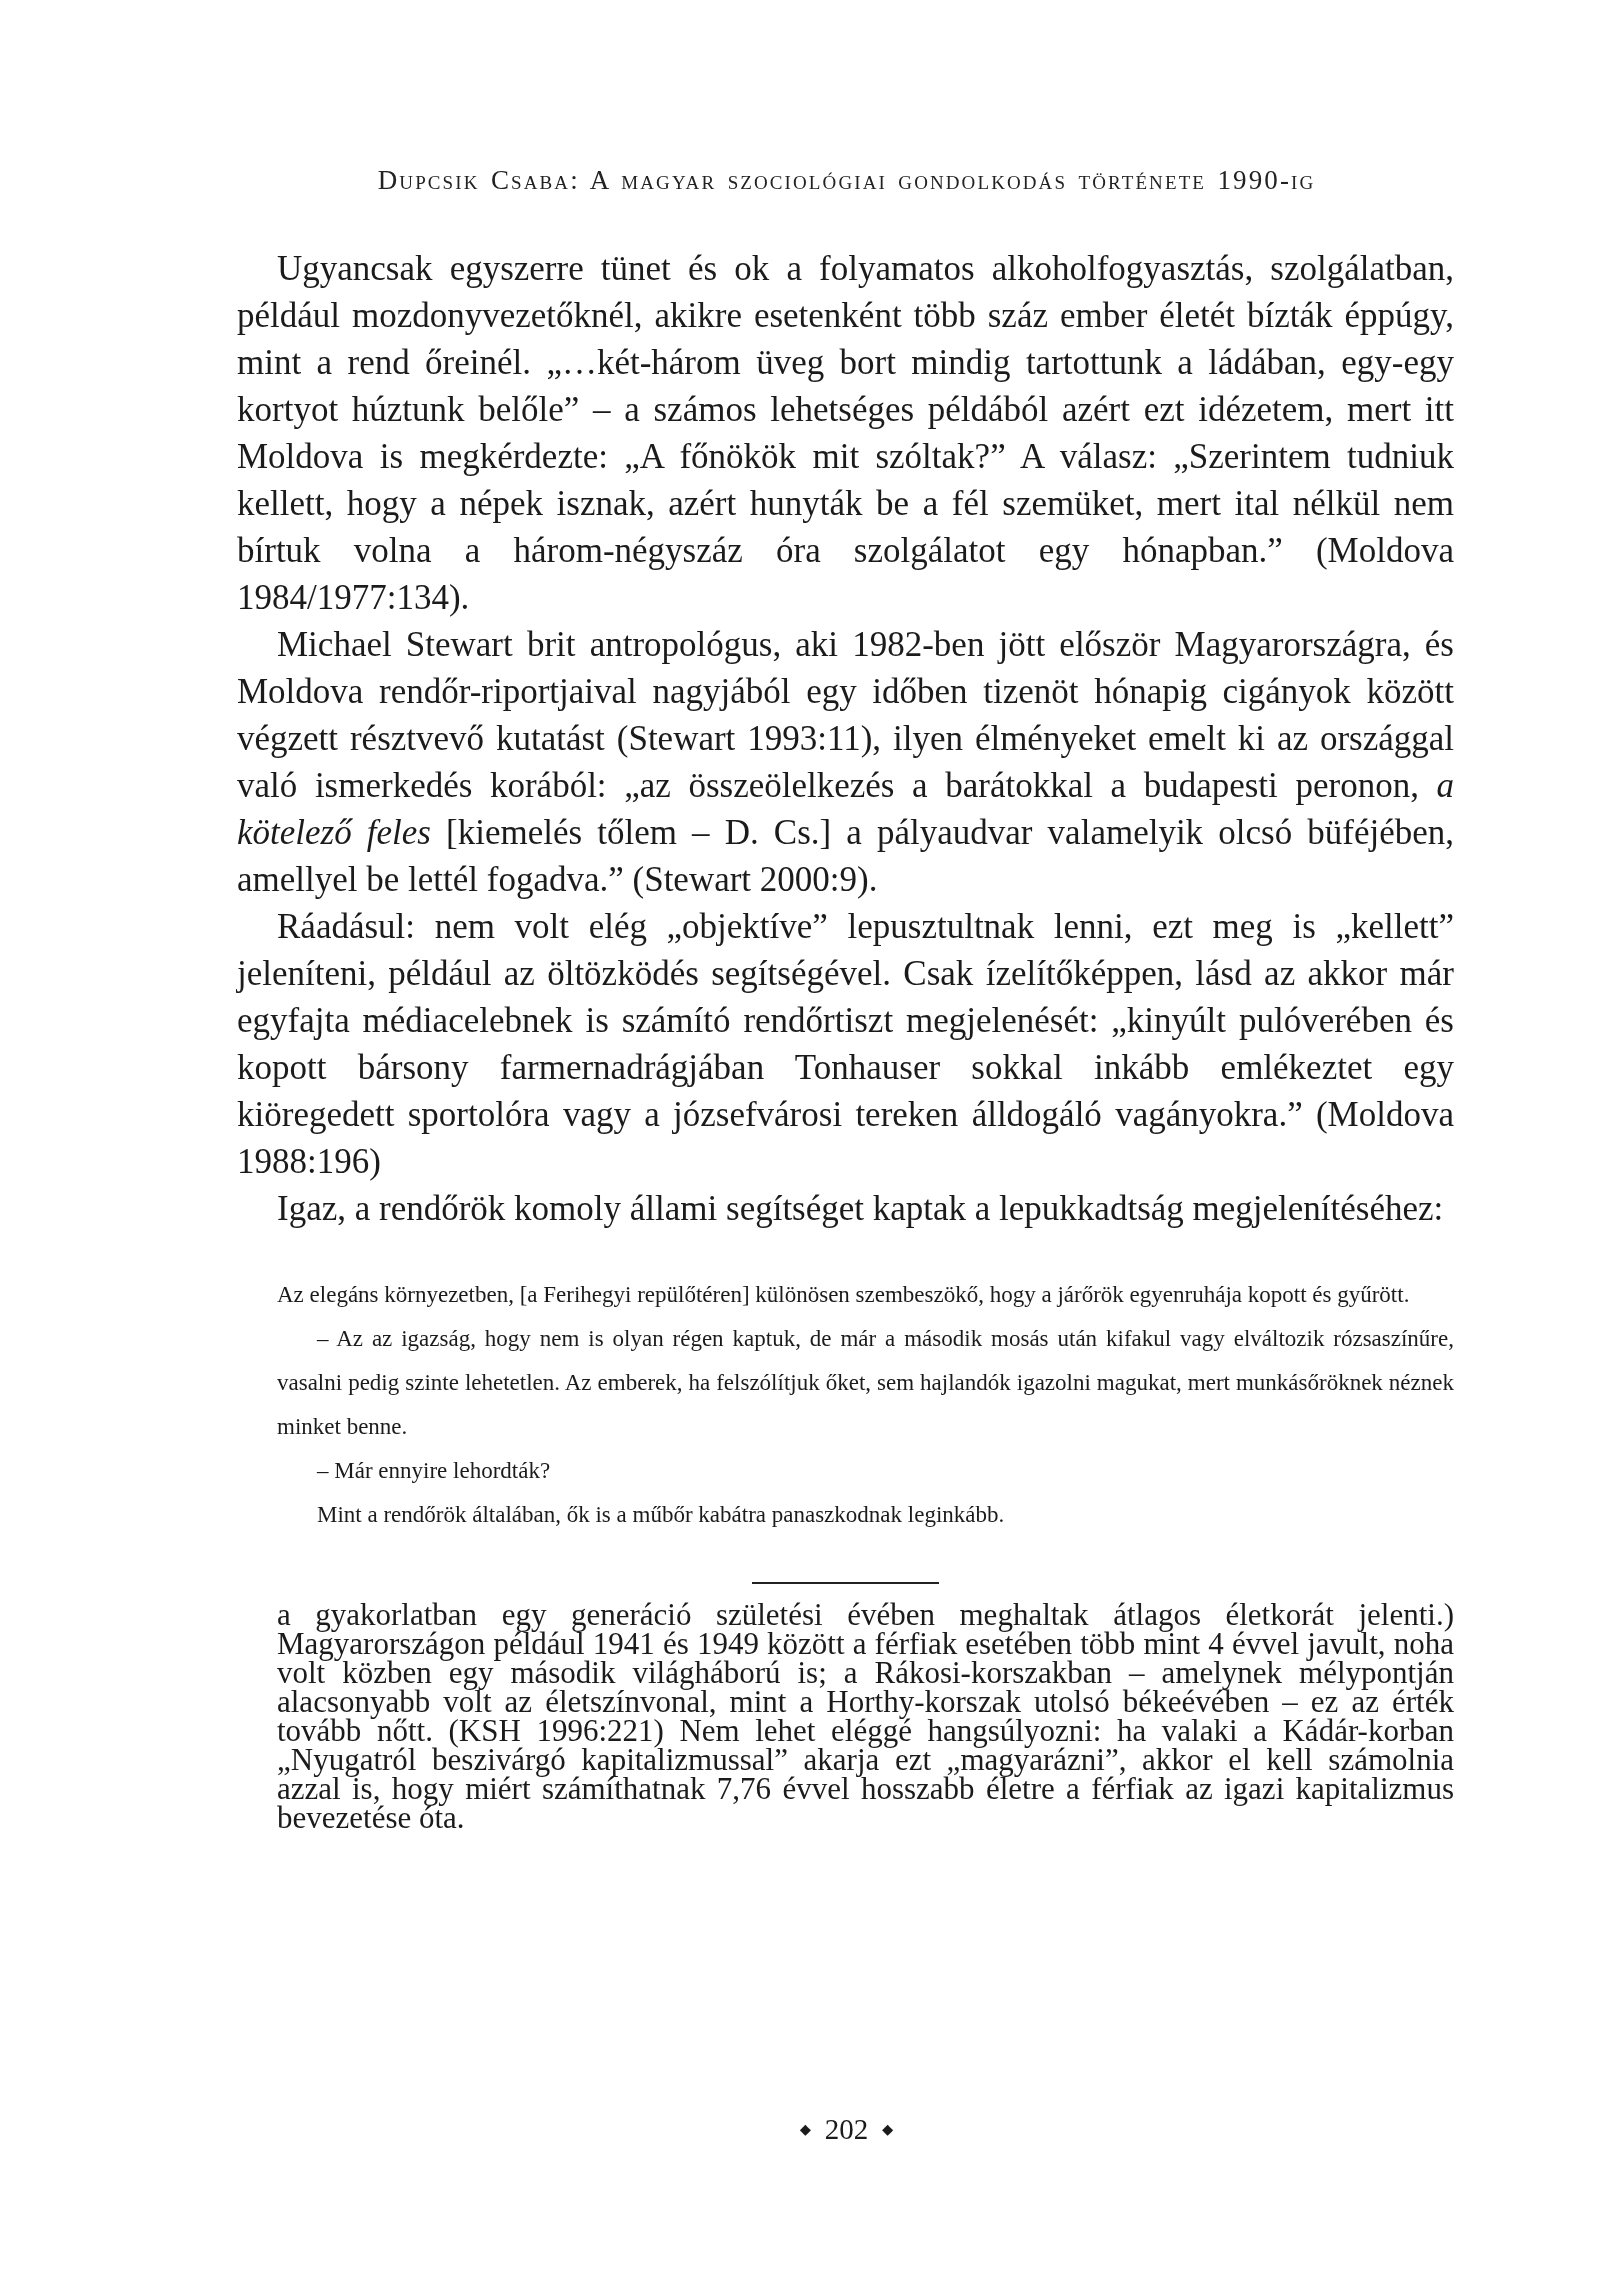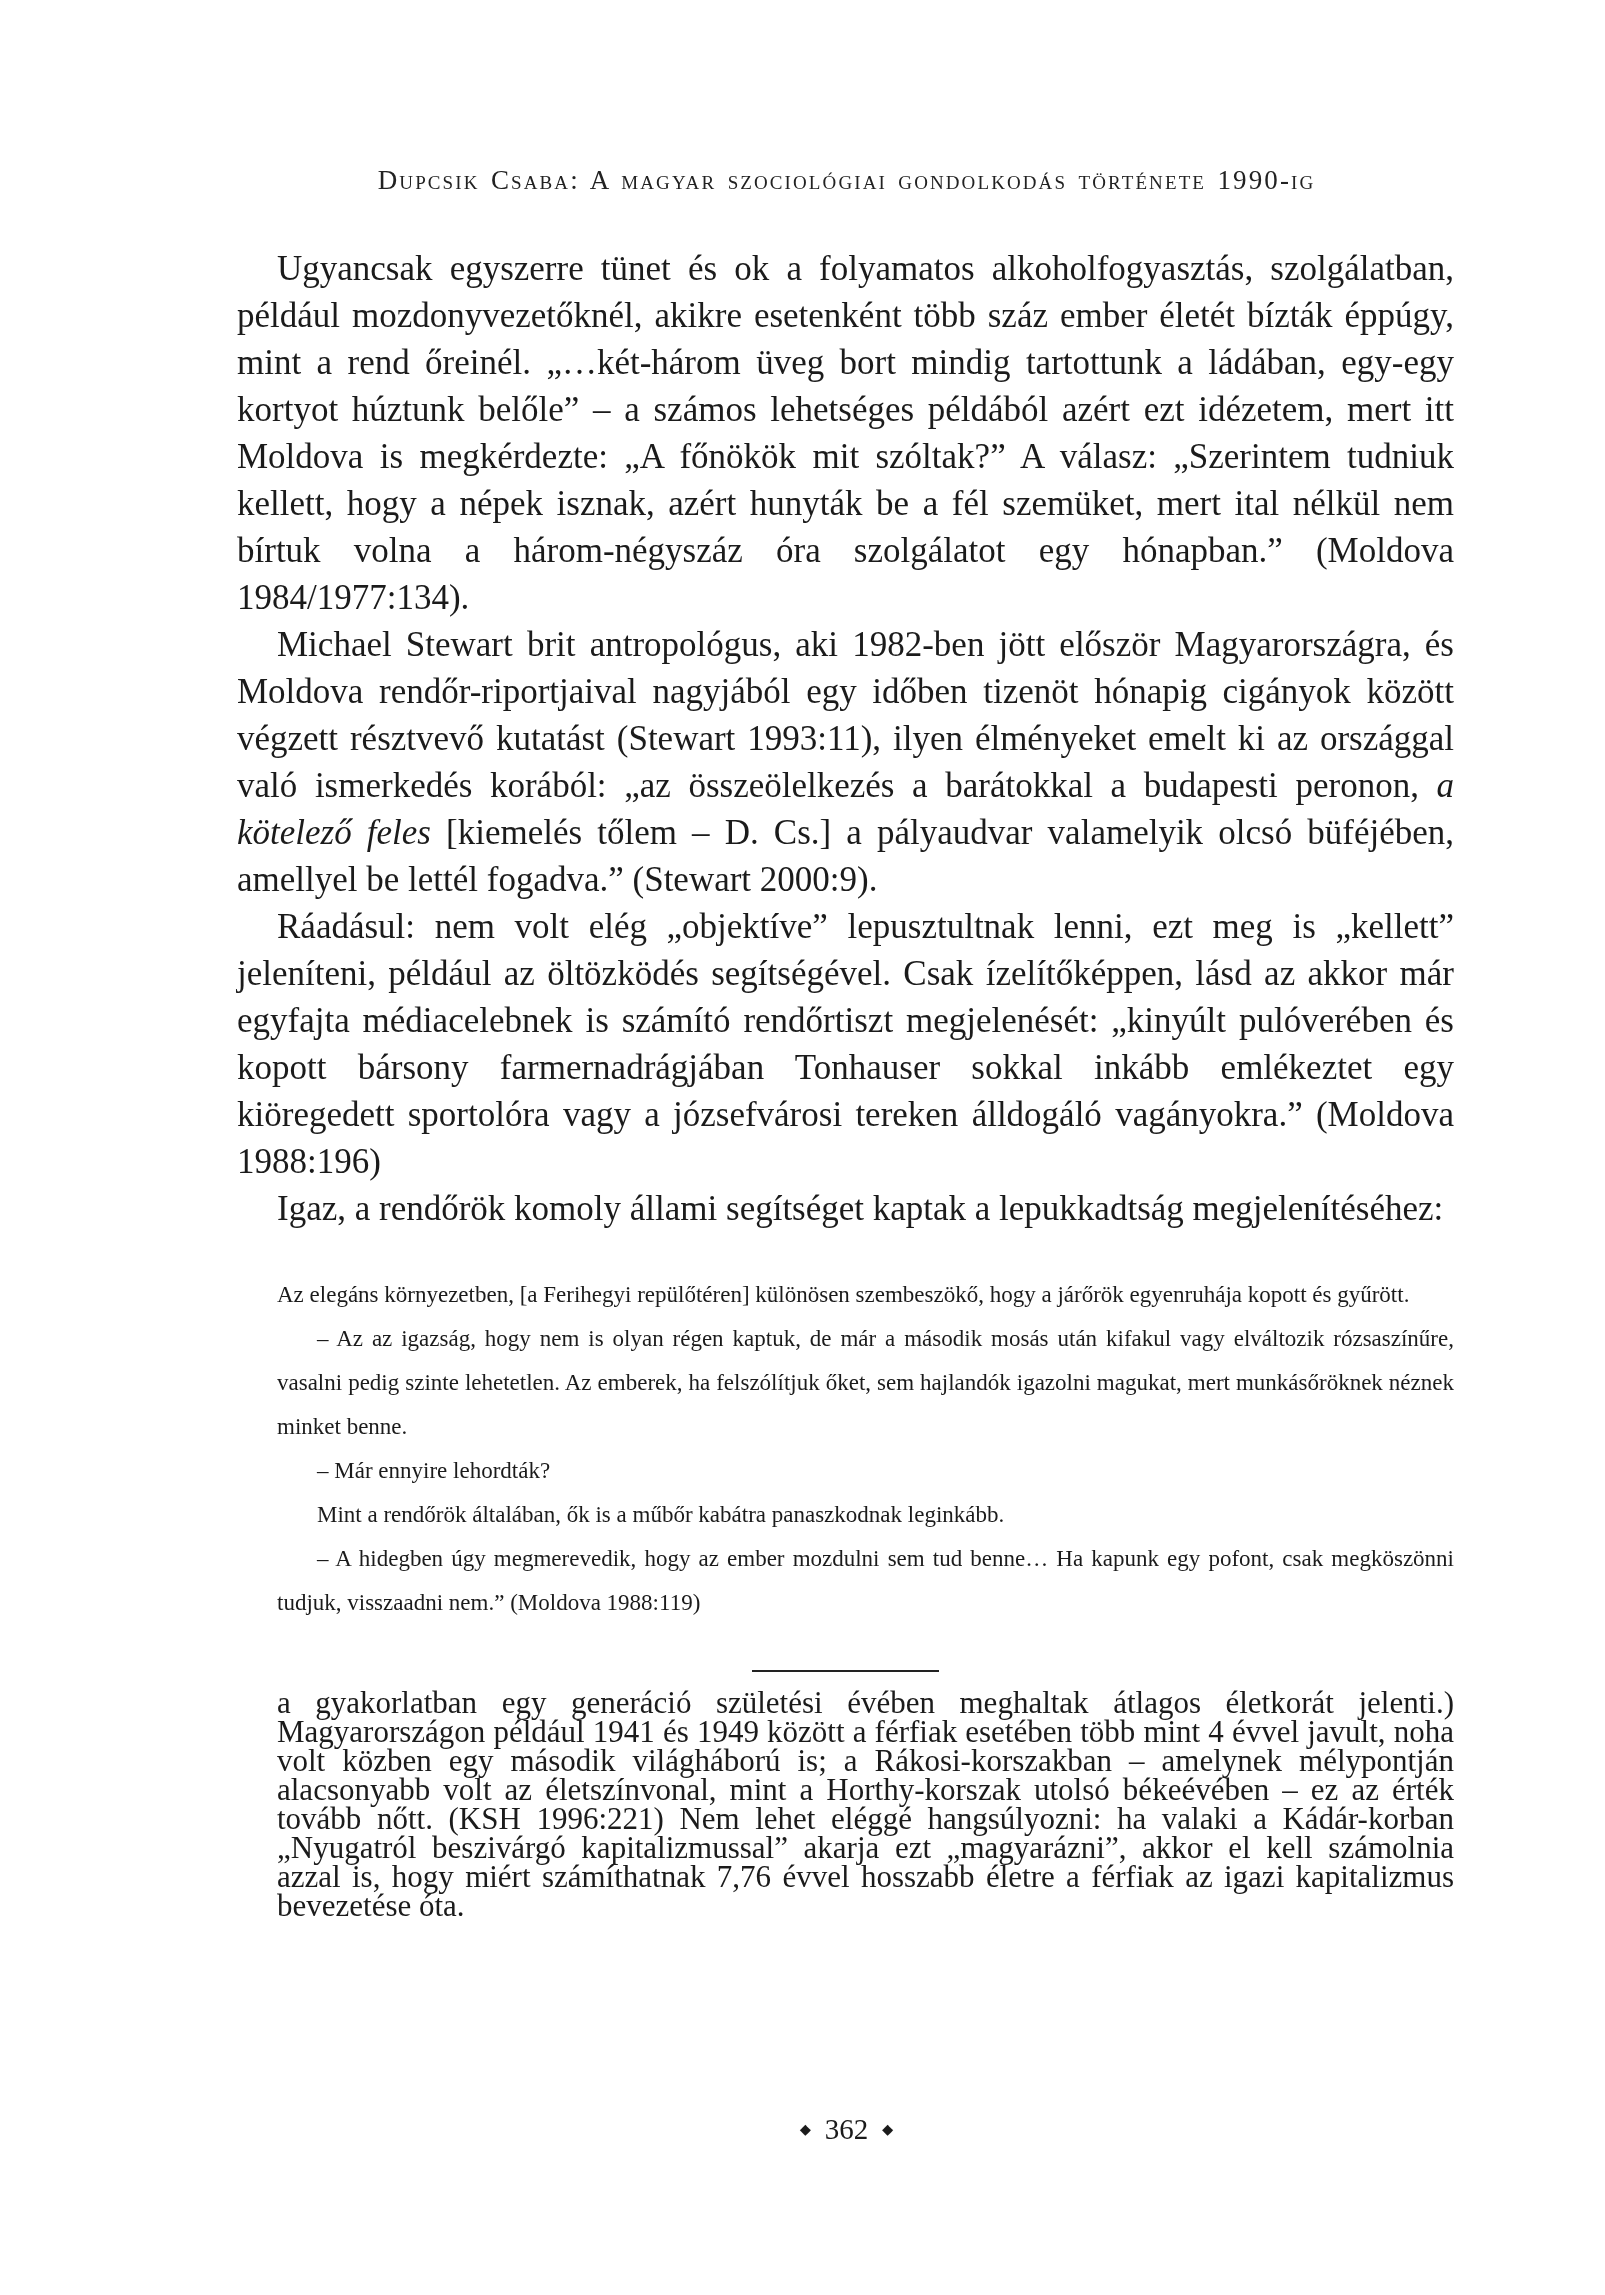--- a/index.html
+++ b/index.html
@@ -110,27 +110,26 @@
 
     <p class="body-p indent">Ráadásul: nem volt elég „objektíve” lepusztultnak lenni, ezt meg is „kellett” jeleníteni, például az öltözködés segítségével. Csak ízelítőképpen, lásd az akkor már egyfajta médiacelebnek is számító rendőrtiszt megjelenését: „kinyúlt pulóverében és kopott bársony farmernadrágjában Tonhauser sokkal inkább emlékeztet egy kiöregedett sportolóra vagy a józsefvárosi tereken álldogáló vagányokra.” (Moldova 1988:196)</p>
 
     <p class="body-p indent">Igaz, a rendőrök komoly állami segítséget kaptak a lepukkadtság megjelenítéséhez:</p>
 
     <blockquote class="bq">
       <p class="bq-p">Az elegáns környezetben, [a Ferihegyi repülőtéren] különösen szembeszökő, hogy a járőrök egyenruhája kopott és gyűrött.</p>
       <p class="bq-p indent">– Az az igazság, hogy nem is olyan régen kaptuk, de már a második mosás után kifakul vagy elváltozik rózsaszínűre, vasalni pedig szinte lehetetlen. Az emberek, ha felszólítjuk őket, sem hajlandók igazolni magukat, mert munkásőröknek néznek minket benne.</p>
       <p class="bq-p indent">– Már ennyire lehordták?</p>
       <p class="bq-p indent">Mint a rendőrök általában, ők is a műbőr kabátra panaszkodnak leginkább.</p>
-      <p class="bq-p indent">– A hidegben úgy megmerevedik, hogy az ember mozdulni sem tud benne… Ha kapunk egy pofont, csak megköszönni tudjuk, visszaadni nem.” (Moldova 1988:119)</p>
     </blockquote>
 
     <hr class="footnote-rule">
 
     <div class="footnote">
       <p class="fn-p">a gyakorlatban egy generáció születési évében meghaltak átlagos életkorát jelenti.) Magyarországon például 1941 és 1949 között a férfiak esetében több mint 4 évvel javult, noha volt közben egy második világháború is; a Rákosi-korszakban – amelynek mélypontján alacsonyabb volt az életszínvonal, mint a Horthy-korszak utolsó békeévében – ez az érték tovább nőtt. (KSH 1996:221) Nem lehet eléggé hangsúlyozni: ha valaki a Kádár-korban „Nyugatról beszivárgó kapitalizmussal” akarja ezt „magyarázni”, akkor el kell számolnia azzal is, hogy miért számíthatnak 7,76 évvel hosszabb életre a férfiak az igazi kapitalizmus bevezetése óta.</p>
     </div>
 
   </main>
 
-  <div class="page-number"><span class="pg-bullet">◆</span><span>362</span><span class="pg-bullet">◆</span></div>
+  <div class="page-number"><span class="pg-bullet">◆</span><span>202</span><span class="pg-bullet">◆</span></div>
 
 </div>
 
 
 </body></html>

